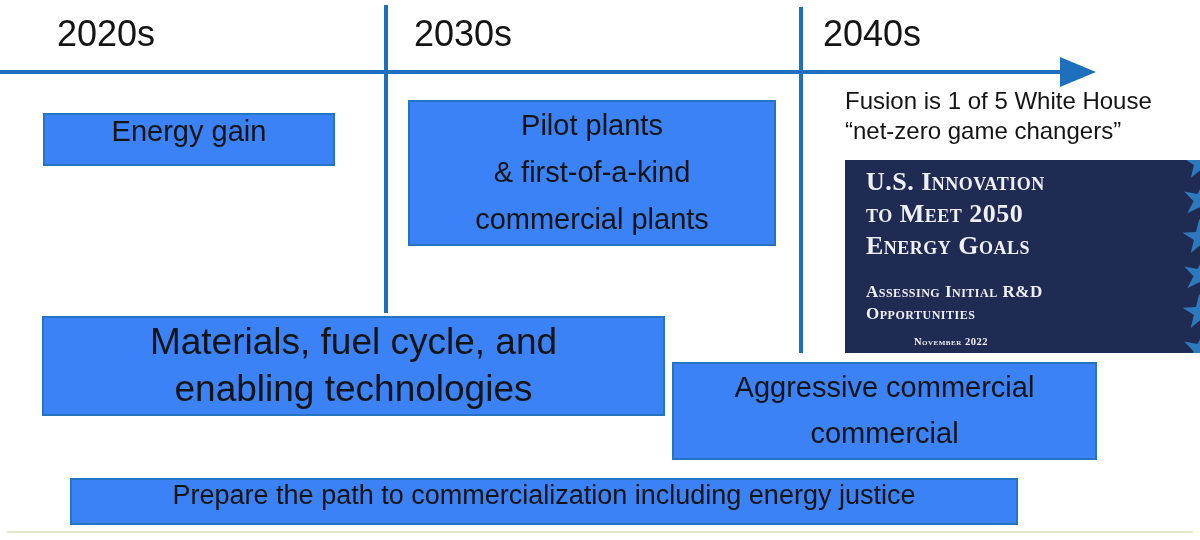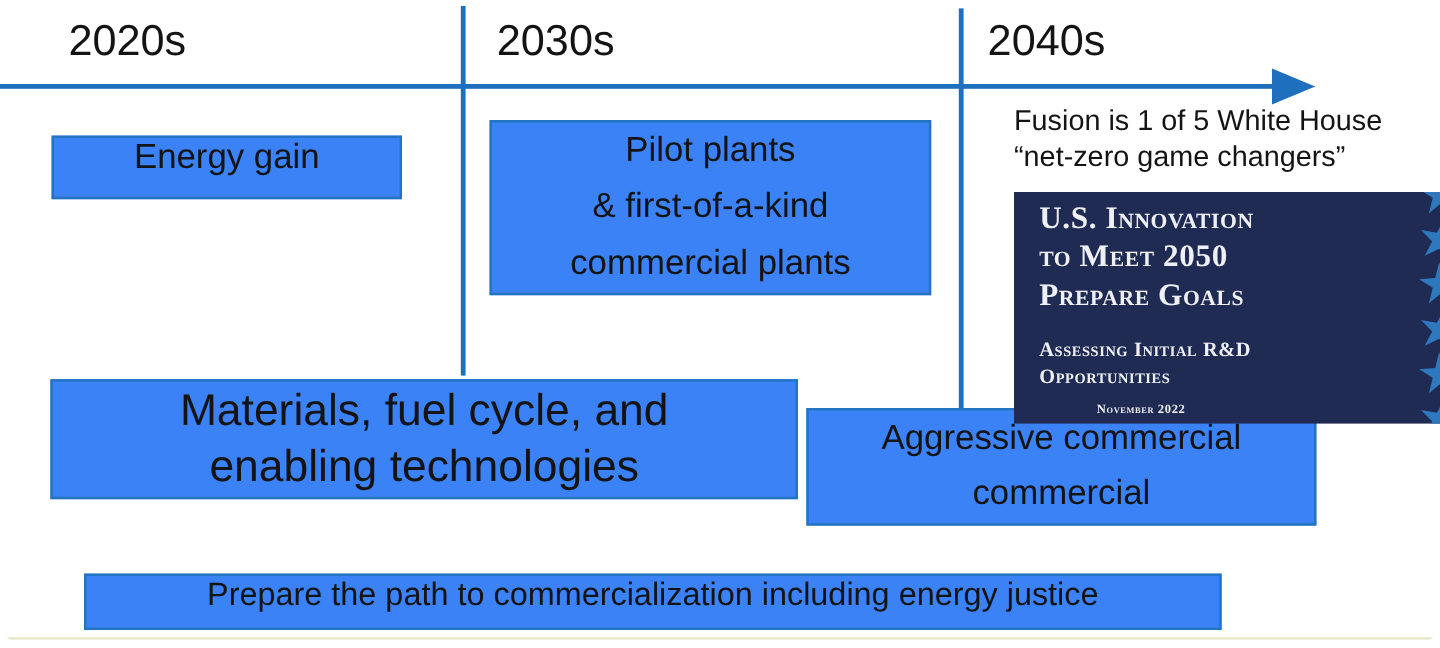--- a/index.html
+++ b/index.html
@@ -56,21 +56,21 @@
     display: flex;
     flex-direction: column;
     align-items: center;
     justify-content: flex-start;
     text-align: center;
     color: #141414;
   }
   #box-energy-gain   { left: 43px;  top: 113px; width: 292px; height: 53px;  font-size: 29px; }
   #box-pilot         { left: 408px; top: 100px; width: 368px; height: 146px; font-size: 29px; line-height: 47px; }
   #box-materials     { left: 42px;  top: 316px; width: 623px; height: 100px; font-size: 37px; line-height: 47px; }
-  #box-aggressive    { left: 672px; top: 340px; width: 425px; height: 98px;  font-size: 29px; line-height: 46px; }
+  #box-aggressive    { left: 672px; top: 362px; width: 425px; height: 98px;  font-size: 29px; line-height: 46px; }
   #box-prepare       { left: 70px;  top: 478px; width: 948px; height: 47px;  font-size: 27px; }
 
   
   #annotation {
     position: absolute;
     left: 845px; top: 86px;
     width: 360px;
     font-size: 24px;
     line-height: 30px;
     color: #141414;
@@ -180,21 +180,21 @@
 
   <div id="annotation">
     <div>Fusion is 1 of 5 White House</div>
     <div>“net-zero game changers”</div>
   </div>
 
   <div id="report-cover">
     <div id="cover-title">
       <div>U.S. Innovation</div>
       <div>to Meet 2050</div>
-      <div>Prepare Goals</div>
+      <div>Energy Goals</div>
     </div>
     <div id="cover-subtitle">
       <div>Assessing Initial R&amp;D</div>
       <div>Opportunities</div>
     </div>
     <div id="cover-date">November 2022</div>
     <div id="cover-stars">
       <span class="star">★</span>
       <span class="star">★</span>
       <span class="star">★</span>

